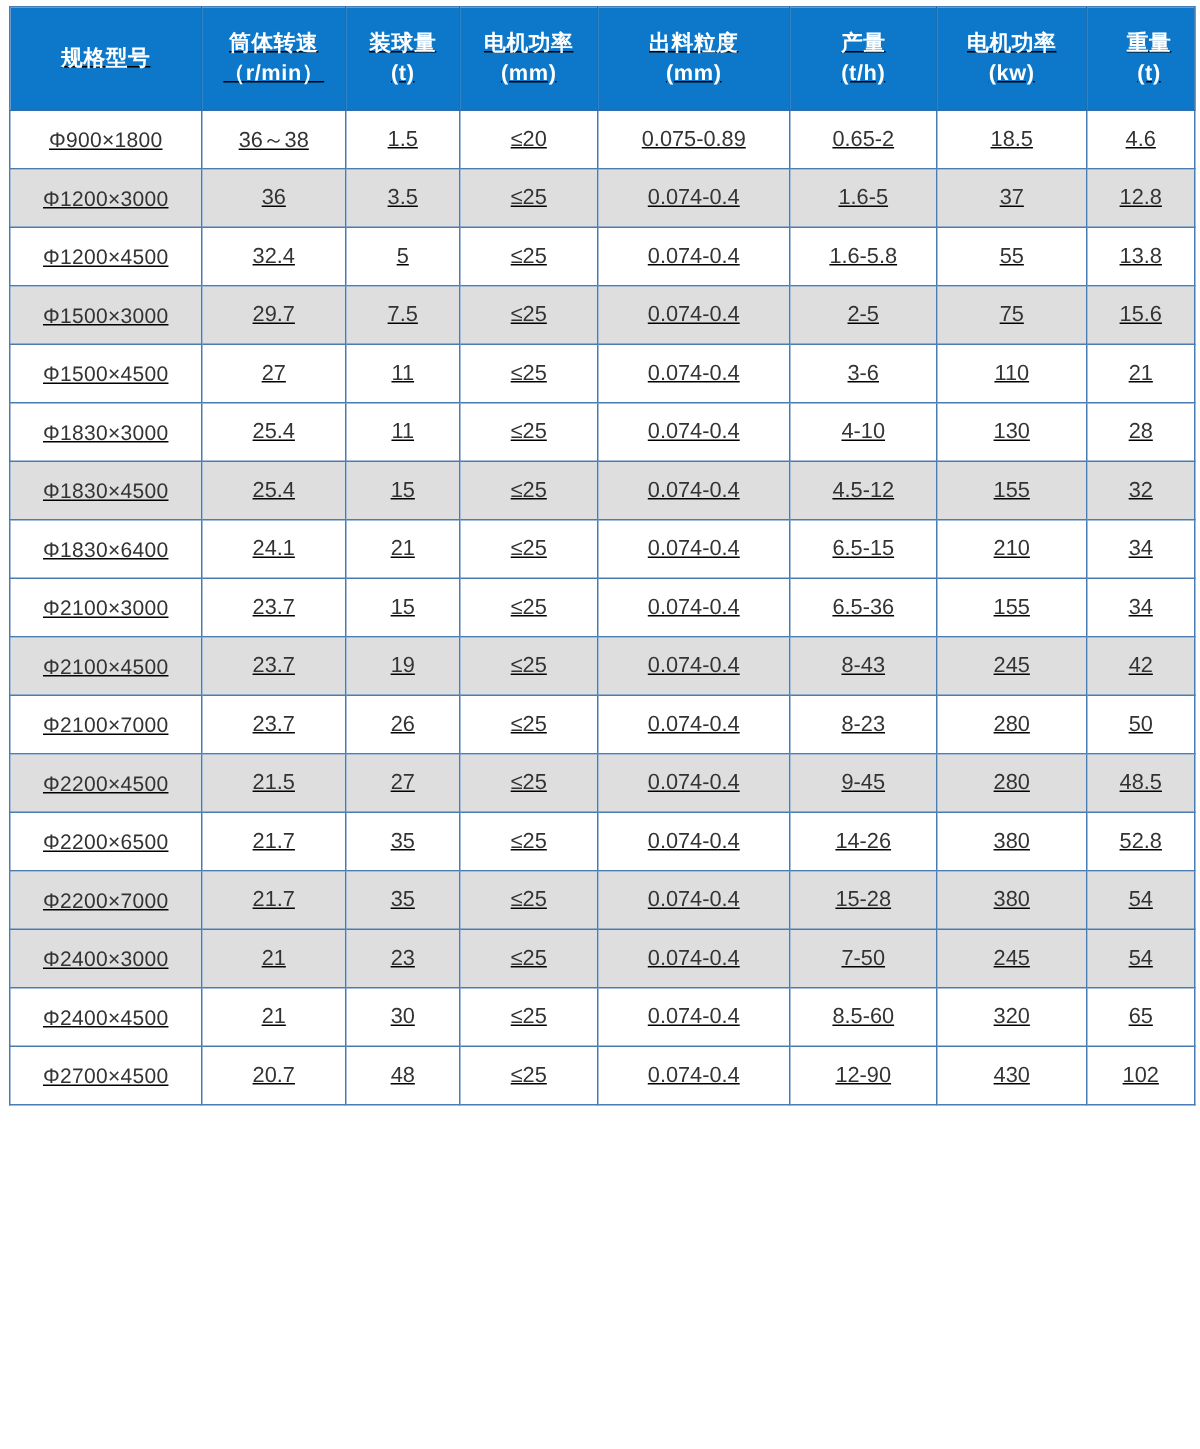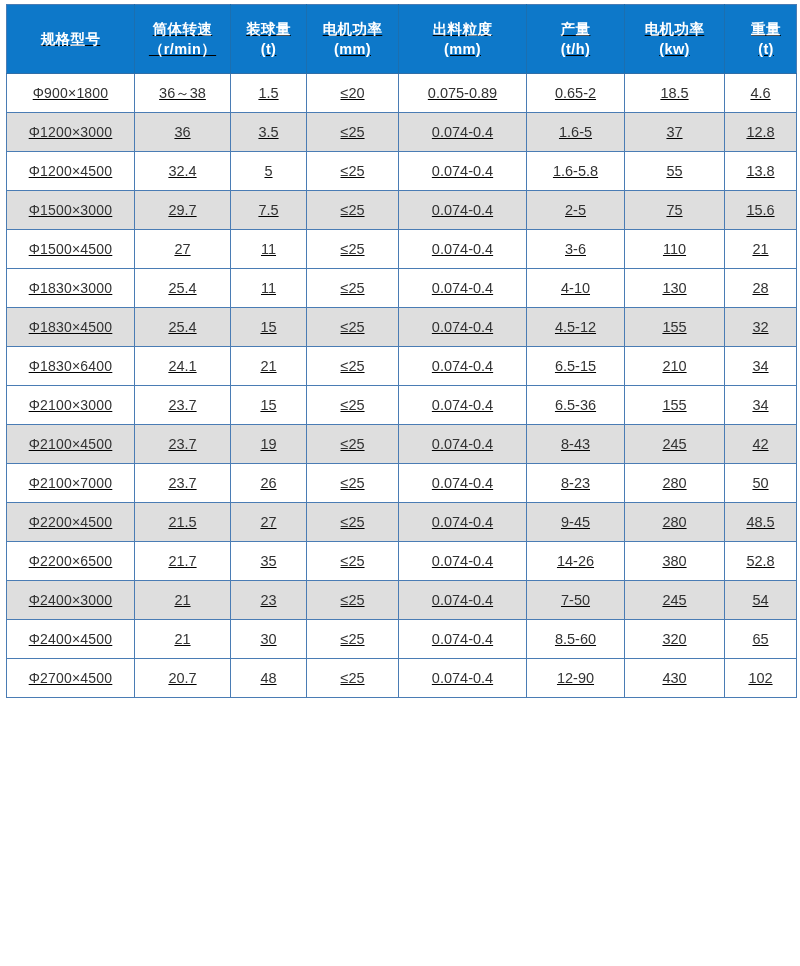--- a/index.html
+++ b/index.html
@@ -254,20 +254,30 @@
           <td class="col-model">Φ2200×6500</td>
           <td>21.7</td>
           <td>35</td>
           <td>≤25</td>
           <td>0.074-0.4</td>
           <td>14-26</td>
           <td>380</td>
           <td>52.8</td>
         </tr>
         <tr class="row-gray">
+          <td class="col-model">Φ2200×7000</td>
+          <td>21.7</td>
+          <td>35</td>
+          <td>≤25</td>
+          <td>0.074-0.4</td>
+          <td>15-28</td>
+          <td>380</td>
+          <td>54</td>
+        </tr>
+        <tr class="row-gray">
           <td class="col-model">Φ2400×3000</td>
           <td>21</td>
           <td>23</td>
           <td>≤25</td>
           <td>0.074-0.4</td>
           <td>7-50</td>
           <td>245</td>
           <td>54</td>
         </tr>
         <tr class="row-white">

